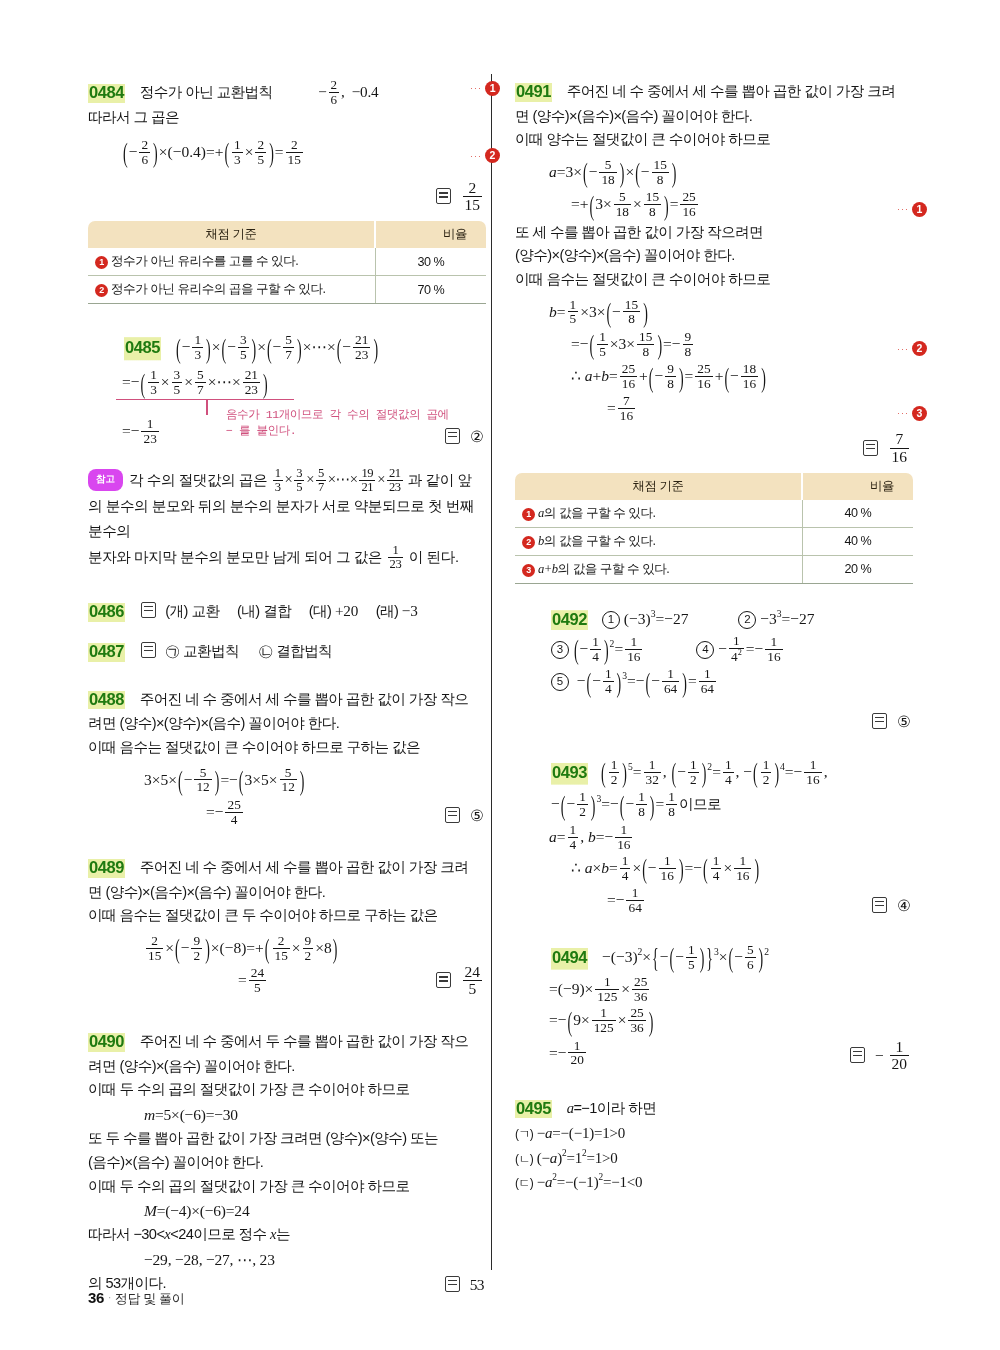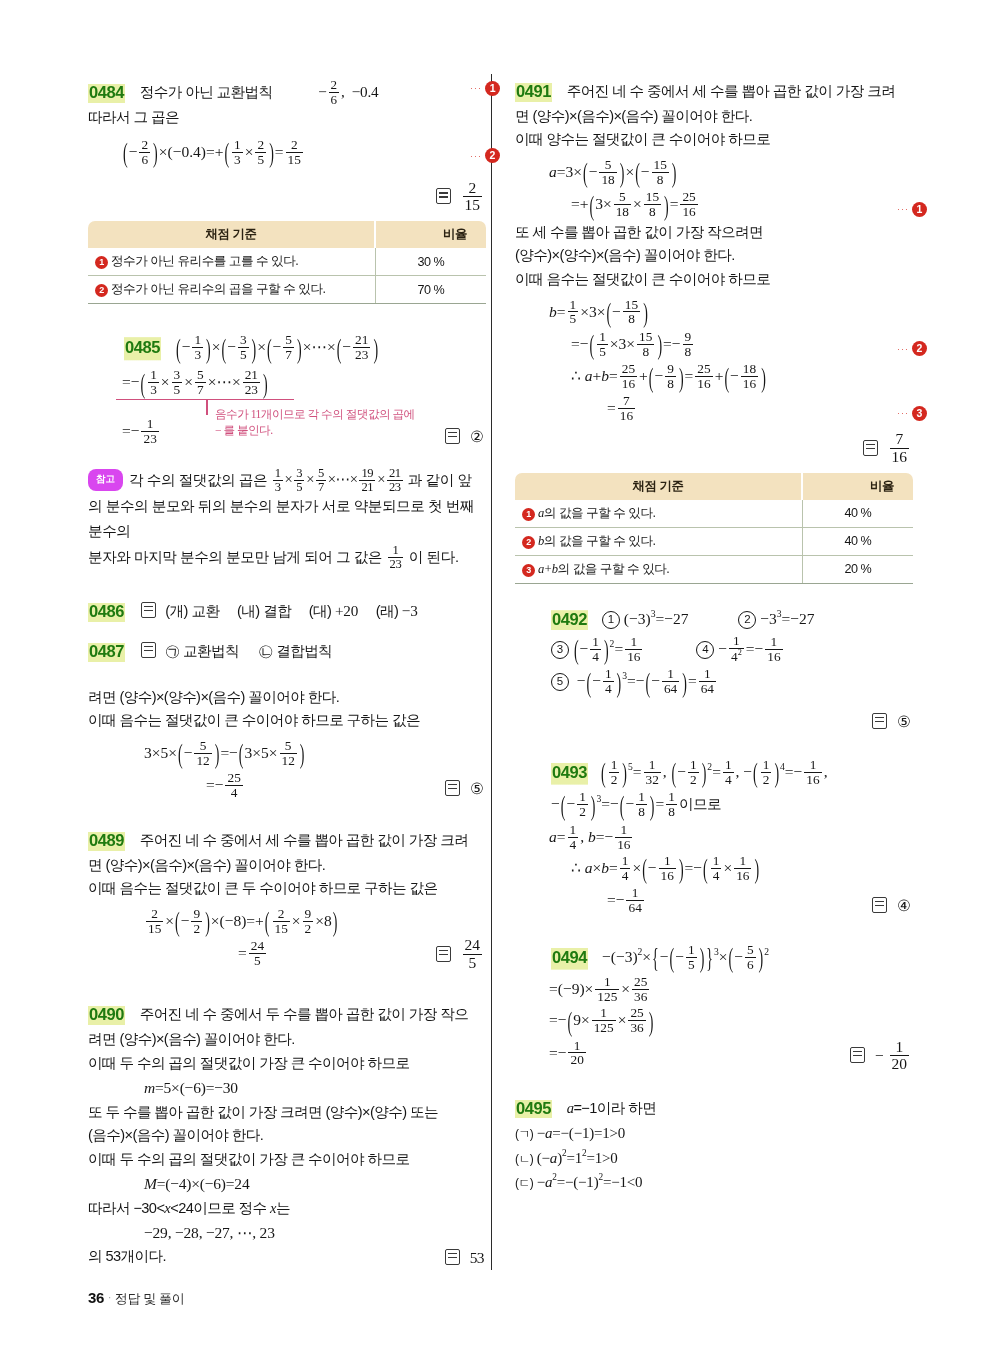--- a/index.html
+++ b/index.html
@@ -78,21 +78,21 @@
     border-radius:50%;background:#d4281f;color:#fff;
     text-align:center;font-size:10.5px;font-weight:bold;
     font-family:"Liberation Sans","DejaVu Sans",sans-serif;
   }
   .redcirc.sm{width:13px;height:13px;line-height:13px;font-size:9px;}
 
   
   .scoretbl{width:398px;border-collapse:collapse;margin-top:8px;margin-bottom:6px;
             font-family:"Liberation Sans","DejaVu Sans",sans-serif;}
   .scoretbl th{
-    background:#f3e2bf;font-size:12.4px;font-weight:bold;color:#2b2212;
+    background:#f3e2bf;font-size:12.4px;font-weight:normal;color:#2b2212;
     padding:5px 0;letter-spacing:-0.4px;border:none;
   }
   .scoretbl th.crit{border-radius:7px 0 0 0;border-right:2px solid #ffffff;}
   .scoretbl th.rate{border-radius:0 7px 0 0;width:62px;padding-left:48px;}
   .scoretbl td{
     font-size:12.6px;padding:5px 0 5px 7px;letter-spacing:-0.5px;
     border-bottom:1px solid #b9c3ad;color:#161616;
   }
   .scoretbl td.rate{text-align:center;padding-left:0;border-left:1px solid #b9c3ad;width:62px;}
   .scoretbl tr:last-child td{border-bottom:1.4px solid #9aa692;}
@@ -105,23 +105,23 @@
     font-size:9.5px;font-weight:bold;border-radius:8px;
     padding:2px 8px 3px;letter-spacing:0px;margin-right:6px;vertical-align:2px;
     font-family:"Liberation Sans","DejaVu Sans",sans-serif;
   }
 
   
   .annot-wrap{position:relative;height:0;}
   .annot-rule{position:absolute;left:28px;top:0;width:178px;height:1.6px;background:#d0507d;}
   .annot-tick{position:absolute;left:118px;top:0;width:1.6px;height:16px;background:#d0507d;}
   .annot-txt{
-    position:absolute;left:127px;top:8px;width:270px;
+    position:absolute;left:138px;top:8px;width:270px;
     color:#d0507d;font-size:11.6px;line-height:1.45;letter-spacing:-0.5px;
-    font-family:Liberation Serif, serif;
+    font-family:Liberation Mono, monospace;
   }
 
   
   .footer{position:absolute;left:88px;bottom:42px;
           font-family:"Liberation Sans","DejaVu Sans",sans-serif;
           font-size:13px;color:#2b2b2b;letter-spacing:-0.4px;}
   .footer .pg{font-weight:bold;font-size:15px;color:#111;}
   .footer .dot{color:#999;margin:0 4px;font-size:10px;vertical-align:2px;}
   .sp8{height:8px;}
   .sp14{height:14px;}
@@ -247,20 +247,24 @@
         <span class="ko">㉠</span>
         <span class="ko">교환법칙</span>
         <span class="ko" style="margin-left:16px;">㉡</span>
         <span class="ko">결합법칙</span>
       </div>
     </div>
 
     <div class="sp8"></div>
 
     <div class="block">
+      <div class="line">
+        <span class="qnum">0488</span>
+        <span class="ko" style="margin-left:11px;">주어진 네 수 중에서 세 수를 뽑아 곱한 값이 가장 작으</span>
+      </div>
       <div class="line ko">려면 (양수)×(양수)×(음수) 꼴이어야 한다.</div>
       <div class="line ko">이때 음수는 절댓값이 큰 수이어야 하므로 구하는 값은</div>
       <div class="eq ind2" style="margin-top:4px;">
         3×5×<span class="bigp">(</span>−<span class="fr"><span class="n">5</span><span class="d">12</span></span><span class="bigp">)</span>=−<span class="bigp">(</span>3×5×<span class="fr"><span class="n">5</span><span class="d">12</span></span><span class="bigp">)</span>
       </div>
       <div class="eq ind4" style="position:relative;">
         =−<span class="fr"><span class="n">25</span><span class="d">4</span></span>
         <span style="position:absolute;right:4px;top:4px;font-size:15.5px;">
           <span class="ansicon"></span>
           <span>⑤</span>

